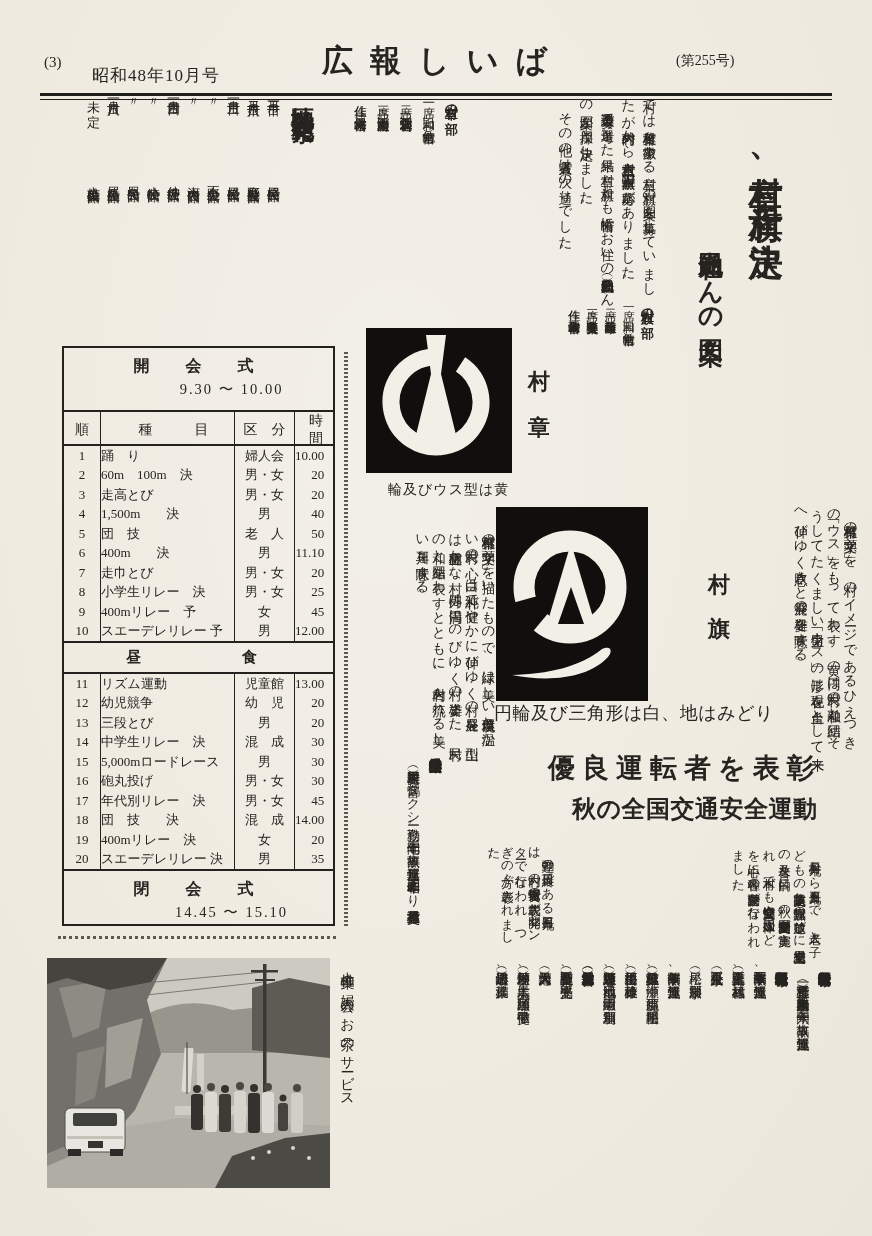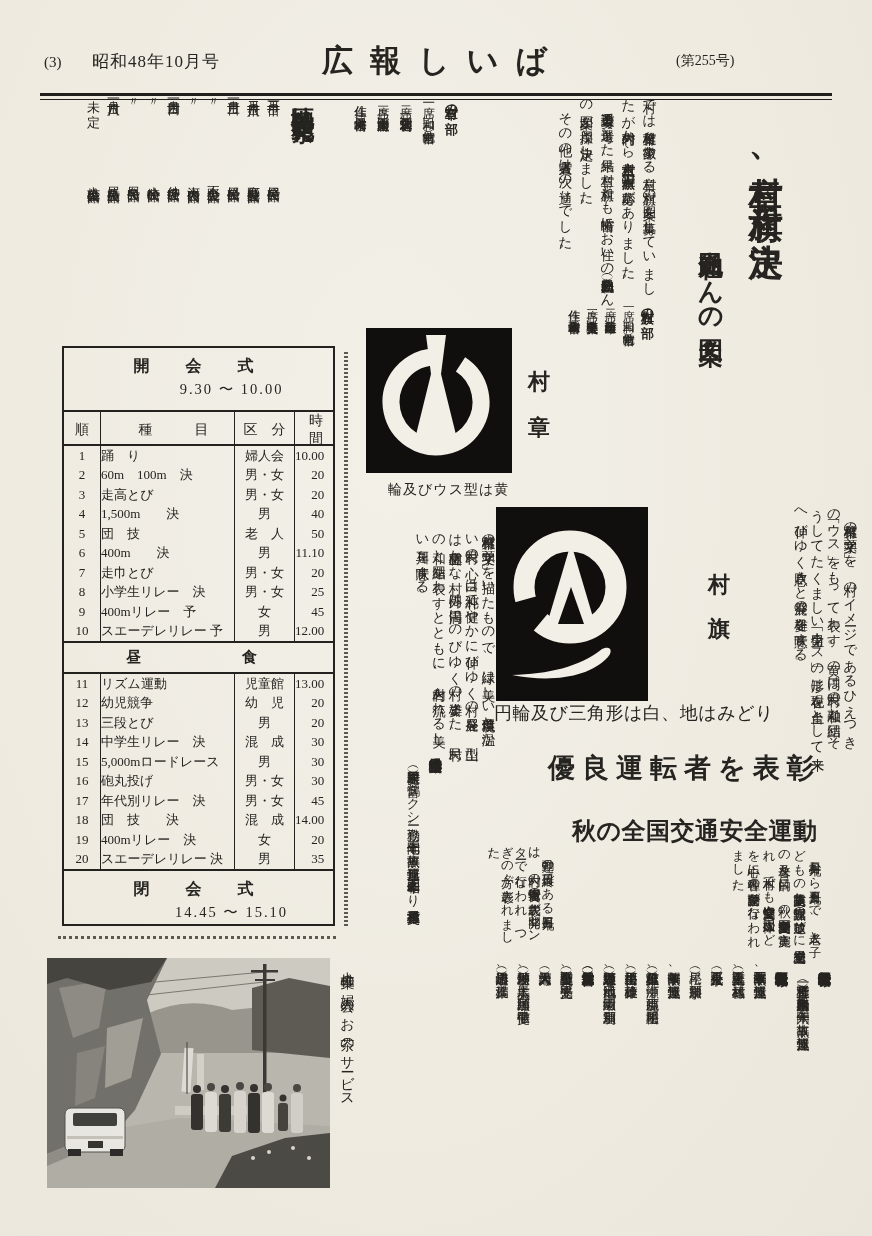--- a/index.html
+++ b/index.html
@@ -10,21 +10,21 @@
     color:#262420; overflow:hidden;
     font-family:"Liberation Serif","DejaVu Serif",serif;
   }
   .abs { position:absolute; }
   .vt  { writing-mode:vertical-rl; }
   .pre { white-space:pre-line; }
   .bold{ font-weight:bold; font-family:"Liberation Sans","DejaVu Sans",sans-serif; }
 
   
   .pageno      { left:44px; top:54px; font-size:15px; }
-  .issuedate   { left:92px; top:50px; font-size:17px; letter-spacing:1px; }
+  .issuedate   { left:92px; top:64px; font-size:17px; letter-spacing:1px; }
   .masthead    { left:322px; top:40px; font-size:31px; letter-spacing:17px; font-weight:600;text-align:right; }
   .issueno     { left:676px; top:52px; font-size:14px; }
   .headrule    { left:40px; top:93px; width:792px; height:7px;
                  border-top:3px solid #211f1c; border-bottom:1px solid #211f1c; }
 
   
   .main-headline { left:750px; top:150px; height:300px; font-size:34px; line-height:0.95;
                    font-weight:bold; font-family:"Liberation Sans","DejaVu Sans",sans-serif; letter-spacing:-1px;}
   .sub-headline  { left:697px; top:234px; height:230px; font-size:25px; line-height:1.05; font-weight:600; }
   .article-body  { left:500px; top:90px; width:160px; height:210px;
@@ -73,21 +73,21 @@
   .hdr-grid .c2 { justify-content:center; padding-left:12px; }
   .band-lunch { height:33px; border-top:2px solid #24221f; border-bottom:2px solid #24221f; }
   .band-lunch .band-title { padding-top:5px; letter-spacing:14px; font-size:15px; }
   .band-close { border-top:2px solid #24221f; flex:1; }
   .dot-h { left:58px; top:936px; width:278px; height:3px; border-top:3px dotted #5c5950; }
   .dot-v { left:344px; top:352px; width:4px; height:574px;
            border-left:2px dotted #5c5950; border-right:2px dotted #5c5950; }
 
   
   .tr-headline { left:548px; top:750px; font-size:27px; letter-spacing:7px; }
-  .tr-subheadline { left:572px; top:793px; font-size:24px; letter-spacing:0.5px; font-weight:600;margin-top:22px;}
+  .tr-subheadline { left:572px; top:793px; font-size:24px; letter-spacing:0.5px; font-weight:600;}
   .tr-body1 { left:592px; top:841px; width:230px; height:102px; font-size:12.5px; line-height:15.3px; }
   .tr-body2 { left:448px; top:838px; width:106px; height:104px; font-size:12.5px; line-height:13.5px; }
   .greencross { left:360px; top:748px; width:84px; height:212px; display:flex; flex-direction:row-reverse; gap:4px;}
   .greencross .vseg { writing-mode:vertical-rl; height:100%; font-size:13px; line-height:17px; }
   .greencross .gtitle { font-size:13px; line-height:18px;}
 
   .names { left:393px; top:962px; width:440px; height:220px;
            display:flex; flex-direction:row-reverse; gap:4px; }
   .names .vseg { writing-mode:vertical-rl; height:100%; font-size:13px; line-height:17.5px; }
   .names .ntitle { font-size:13px; }

